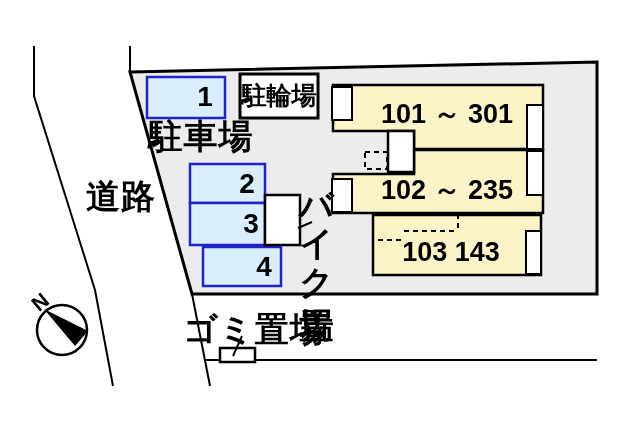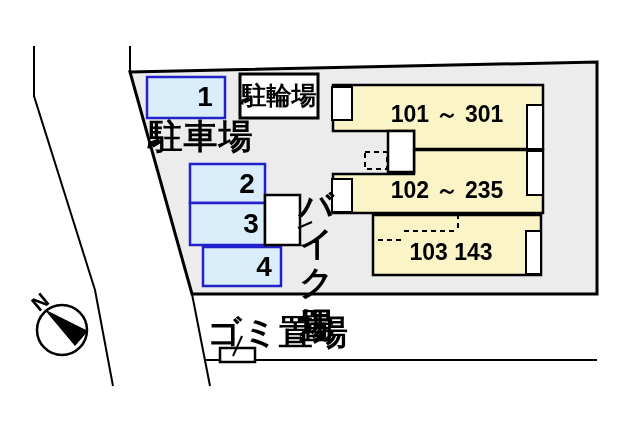--- a/index.html
+++ b/index.html
@@ -9,21 +9,21 @@
     font-family:"Liberation Sans","DejaVu Sans",sans-serif;
     color:#000;
   }
   .stage svg { position:absolute; left:0; top:0; }
   .lbl {
     position:absolute; transform:translate(-50%,-50%);
     white-space:nowrap; font-size:34px; font-weight:600; color:#000;
     line-height:1; letter-spacing:1px;
   }
   .num  { font-size:28px; letter-spacing:0; }
-  .unit { font-size:23px; letter-spacing:0; }
+  .unit { font-size:27px; letter-spacing:0; }
   .small-box-lbl { font-size:25px; letter-spacing:0; }
   .vertical {
     writing-mode:vertical-rl; text-orientation:upright;
     letter-spacing:0; line-height:1;
   }
   .north {
     transform:translate(-50%,-50%) rotate(-40deg);
     font-size:21px; font-weight:bold; letter-spacing:0;
   }
 </style>
@@ -67,28 +67,29 @@
     <rect x="265" y="195" width="35" height="50" fill="#fff" stroke="#000" stroke-width="2.5"></rect>
     <line x1="298" y1="228" x2="312" y2="222" stroke="#000" stroke-width="2"></line>
 
     <rect x="220" y="348" width="35" height="14" fill="#fff" stroke="#000" stroke-width="2.5"></rect>
     <line x1="242" y1="336" x2="233" y2="356" stroke="#000" stroke-width="2"></line>
 
     <circle cx="62" cy="330" r="25" fill="#fff" stroke="#000" stroke-width="2.5"></circle>
     <polygon points="44,309 88,331 75,346" fill="#000"></polygon>
   </svg>
 
+  <div class="lbl" style="left:121px; top:196px;">道路</div>
 
   <div class="lbl" style="left:201px; top:136px;">駐車場</div>
 
   <div class="lbl small-box-lbl" style="left:279px; top:95px;">駐輪場</div>
 
   <div class="lbl vertical" style="left:317px; top:224px;">バイク置場</div>
 
-  <div class="lbl" style="left:278px; top:332px;">ゴミ置場</div>
+  <div class="lbl" style="left:254px; top:332px;font-family:Liberation Mono, monospace;">ゴミ置場</div>
 
   <div class="lbl num" style="left:205px; top:97px;">1</div>
   <div class="lbl num" style="left:247px; top:184px;">2</div>
   <div class="lbl num" style="left:251px; top:224px;">3</div>
   <div class="lbl num" style="left:264px; top:267px;">4</div>
 
   <div class="lbl unit" style="left:447px; top:114px;">101 ～ 301</div>
   <div class="lbl unit" style="left:447px; top:190px;">102 ～ 235</div>
   <div class="lbl unit" style="left:451px; top:252px;">103 143</div>
 

